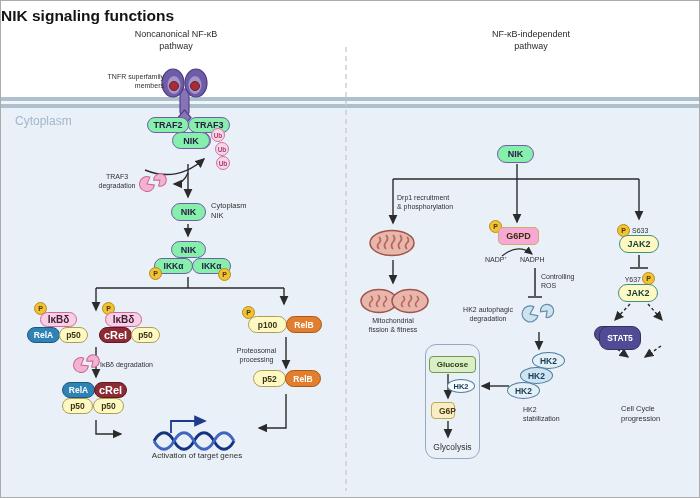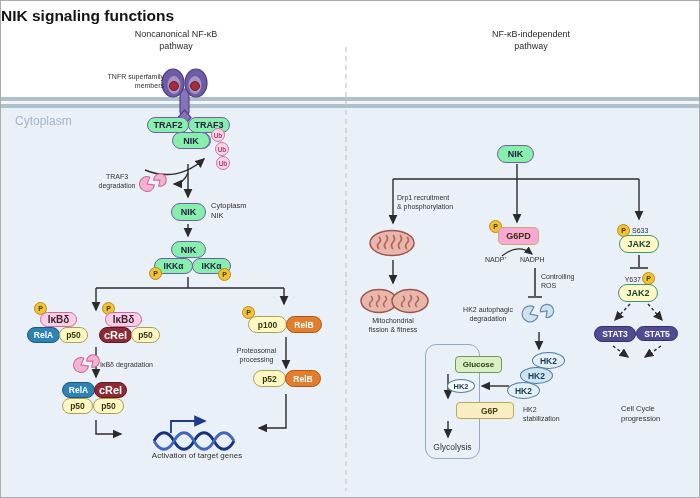--- a/index.html
+++ b/index.html
@@ -240,31 +240,31 @@
 
   <div class="node hk" style="left:531px;top:351px;width:33px;height:17px;">HK2</div>
   <div class="node hk hk2b" style="left:519px;top:366px;width:33px;height:17px;">HK2</div>
   <div class="node hk" style="left:506px;top:381px;width:33px;height:17px;">HK2</div>
   <div class="lbl" style="left:522px;top:404px;width:48px;font-size:7px;">
     <span>HK2</span><br>
     <span>stabilization</span>
   </div>
 
   <div class="glybox"></div>
-  <div class="node grn" style="left:428px;top:355px;width:47px;height:17px;font-size:8px;margin-left:26px;">Glucose</div>
+  <div class="node grn" style="left:428px;top:355px;width:47px;height:17px;font-size:8px;">Glucose</div>
   <div class="node hk hkw" style="left:446px;top:378px;width:28px;height:14px;font-size:7.5px;">HK2</div>
-  <div class="node yel" style="left:455px;top:401px;width:58px;height:17px;padding-left:9px;">G6P</div>
+  <div class="node yel" style="left:430px;top:401px;width:24px;height:17px;padding-left:9px;">G6P</div>
   <div class="lbl ctr" style="left:424px;top:441px;width:55px;font-size:8.5px;">Glycolysis</div>
 
   <div class="node gold" style="left:616px;top:223px;">P</div>
   <div class="lbl" style="left:631px;top:225px;width:24px;font-size:7px;">S633</div>
   <div class="node mint" style="left:618px;top:234px;width:40px;height:18px;">JAK2</div>
   <div class="lbl rt" style="left:618px;top:274px;width:22px;font-size:7px;">Y637</div>
   <div class="node gold" style="left:641px;top:271px;">P</div>
   <div class="node mint" style="left:617px;top:283px;width:40px;height:18px;">JAK2</div>
 
   <div class="node dpur" style="left:593px;top:325px;width:42px;height:16px;">STAT3</div>
-  <div class="node dpur" style="left:635px;top:325px;width:42px;height:15px;">STAT5</div>
+  <div class="node dpur" style="left:598px;top:325px;width:42px;height:24px;">STAT5</div>
   <div class="lbl" style="left:620px;top:367px;width:50px;margin-top:36px;">
     <span>Cell Cycle</span><br>
     <span>progression</span>
   </div>
 </div>
 
 </body></html>

